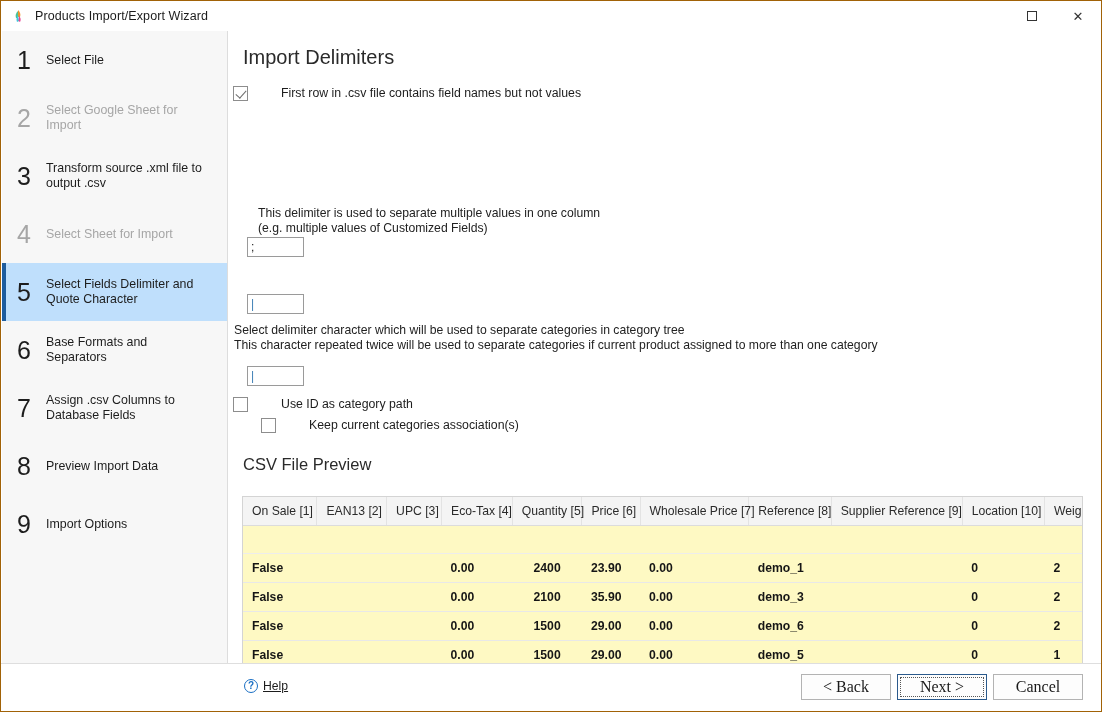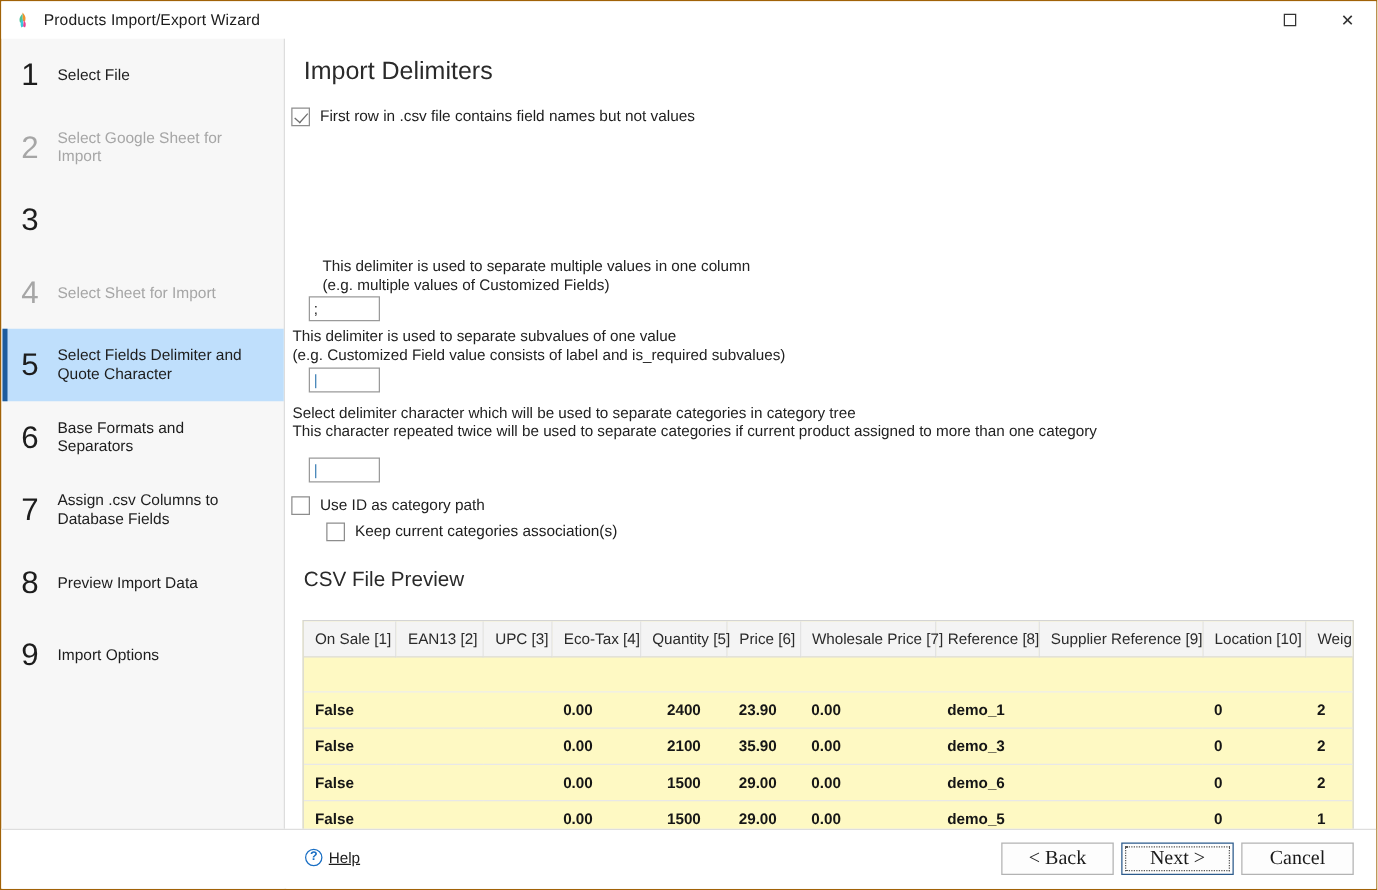--- a/index.html
+++ b/index.html
@@ -76,21 +76,21 @@
   #content {
     position: absolute; left: 228px; top: 30px;
     width: 872px; height: 681px;
     background: #ffffff;
   }
   #page-title {
     position: absolute; left: 14px; top: 15px;
     font-size: 20px; color: #2a2a2a; font-weight: 400;
   }
 
-  .cbrow { display: flex; align-items: flex-start; }
+  .cbrow { display: flex; align-items: flex-start; gap: 25px; }
   .cbox {
     width: 15px; height: 15px; flex: none;
     border: 1px solid #8d8d8d; background: #fff;
     position: relative; margin-right: 8px;
   }
   .cbox.checked::after {
     content: ""; position: absolute;
     left: 4px; top: 1px; width: 5px; height: 9px;
     border: solid #6d6d6d; border-width: 0 1.6px 1.6px 0;
     transform: rotate(42deg);
@@ -223,20 +223,21 @@
       <div class="lbl">Select File</div>
     </div>
 
     <div class="step disabled">
       <div class="num">2</div>
       <div class="lbl">Select Google Sheet for Import</div>
     </div>
 
     <div class="step">
       <div class="num">3</div>
+      <div class="lbl" style="max-width:170px">Transform source .xml file to output .csv</div>
     </div>
 
     <div class="step disabled">
       <div class="num">4</div>
       <div class="lbl">Select Sheet for Import</div>
     </div>
 
     <div class="step active">
       <div class="num">5</div>
       <div class="lbl" style="max-width:168px">Select Fields Delimiter and Quote Character</div>
@@ -270,22 +271,20 @@
 
     <div id="firstrow-cb" class="cbrow">
       <div class="cbox checked"></div>
       <div class="cblabel">First row in .csv file contains field names but not values</div>
     </div>
 
     <div id="blk1" class="desc">This delimiter is used to separate multiple values in one column
 (e.g. multiple values of Customized Fields)</div>
     <input id="inp1" class="tinput" type="text" value=";" style="">
 
-    <div id="blk2" class="desc">This delimiter is used to separate subvalues of one value
-(e.g. Customized Field value consists of label and is_required subvalues)</div>
     <input id="inp2" class="tinput caret" type="text" value="|" style="">
 
     <div id="blk3" class="desc">Select delimiter character which will be used to separate categories in category tree
 This character repeated twice will be used to separate categories if current product assigned to more than one category</div>
     <input id="inp3" class="tinput caret" type="text" value="|" style="">
 
     <div id="cb2" class="cbrow">
       <div class="cbox"></div>
       <div class="cblabel">Use ID as category path</div>
     </div>

